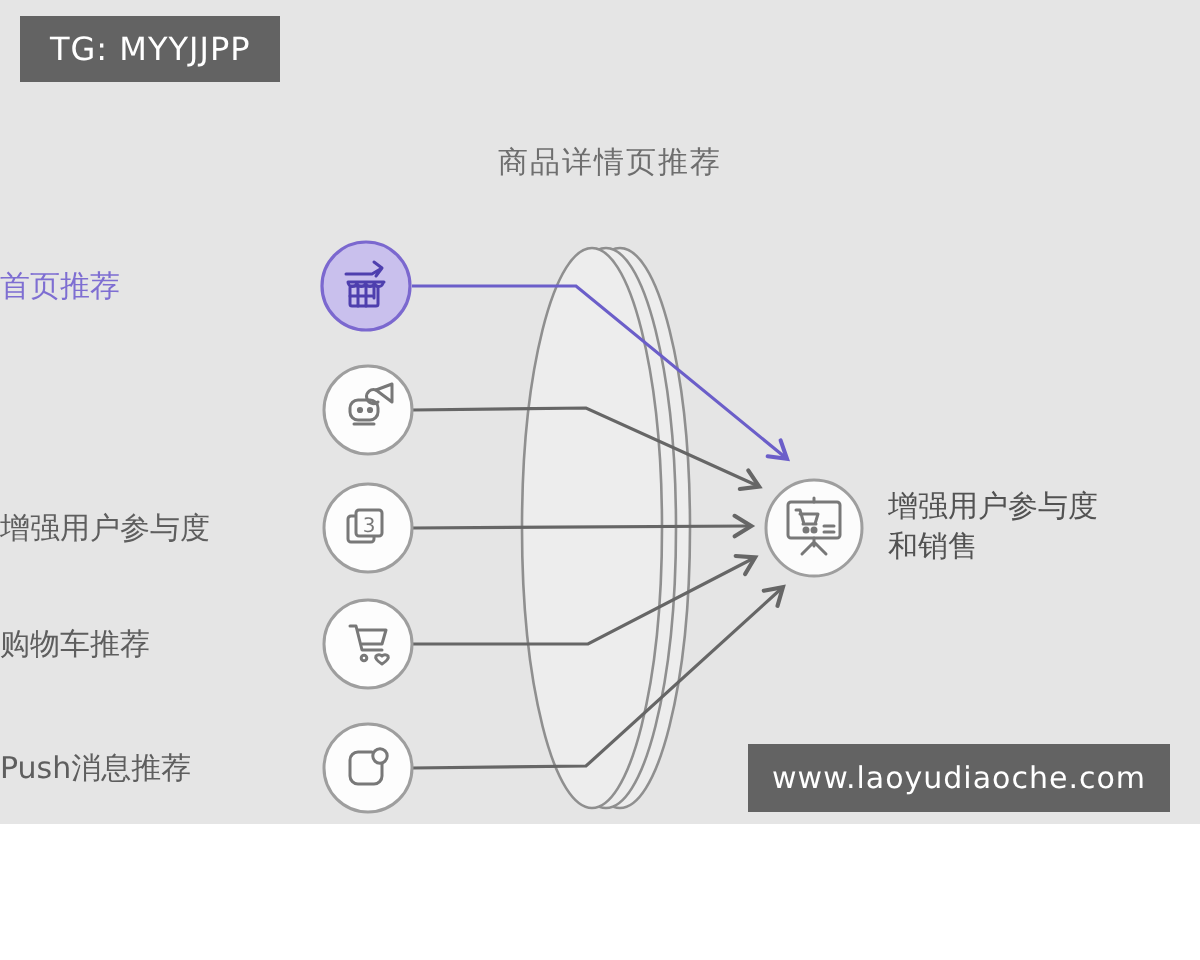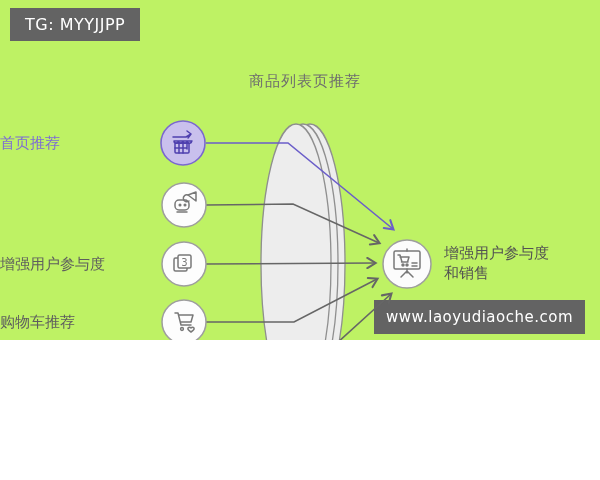--- a/index.html
+++ b/index.html
@@ -1,17 +1,17 @@
 <!DOCTYPE html>
 <html><head>
 <meta charset="utf-8">
 <style>
   html,body{margin:0;padding:0;background:#fff;}
   .stage{
-    position:relative;width:600px;height:340px;background:#bef264;overflow:hidden;
+    position:relative;width:600px;height:412px;background:#e5e5e5;overflow:hidden;
     font-family:"DejaVu Sans","Liberation Sans",sans-serif;
   }
   .badge{
     position:absolute;background:#636363;color:#ffffff;
     font-size:16px;letter-spacing:.5px;white-space:nowrap;
   }
   .badge.top{left:10px;top:8px;height:33px;line-height:33px;padding:0 15px;}
   .badge.bottom{right:15px;bottom:6px;height:34px;line-height:34px;padding:0 12px;font-size:15px;margin-left:24px;}
   .title{
     position:absolute;left:215px;top:72px;width:180px;text-align:center;
@@ -29,25 +29,26 @@
   svg.diagram{position:absolute;left:0;top:0;}
 </style>
 </head>
 <body>
 
 <div class="stage">
 
   <div class="badge top">TG: MYYJJPP</div>
   <div class="badge bottom">www.laoyudiaoche.com</div>
 
-  <div class="title">商品列表页推荐</div>
+  <div class="title">商品详情页推荐</div>
 
   <div class="node-label accent lbl-1">首页推荐</div>
   <div class="node-label lbl-3">增强用户参与度</div>
   <div class="node-label lbl-4">购物车推荐</div>
+  <div class="node-label lbl-5">Push消息推荐</div>
 
   <div class="outcome-label">
     <div>增强用户参与度</div>
     <div>和销售</div>
   </div>
 
   <svg class="diagram" width="600" height="480" viewBox="0 0 600 480">
     <defs>
       <marker id="arrG" viewBox="0 0 10 10" refX="7.5" refY="5" markerWidth="8" markerHeight="8" orient="auto">
         <path d="M1.5,1 L8,5 L1.5,9" fill="none" stroke="#666666" stroke-width="1.6" stroke-linecap="round"></path>

